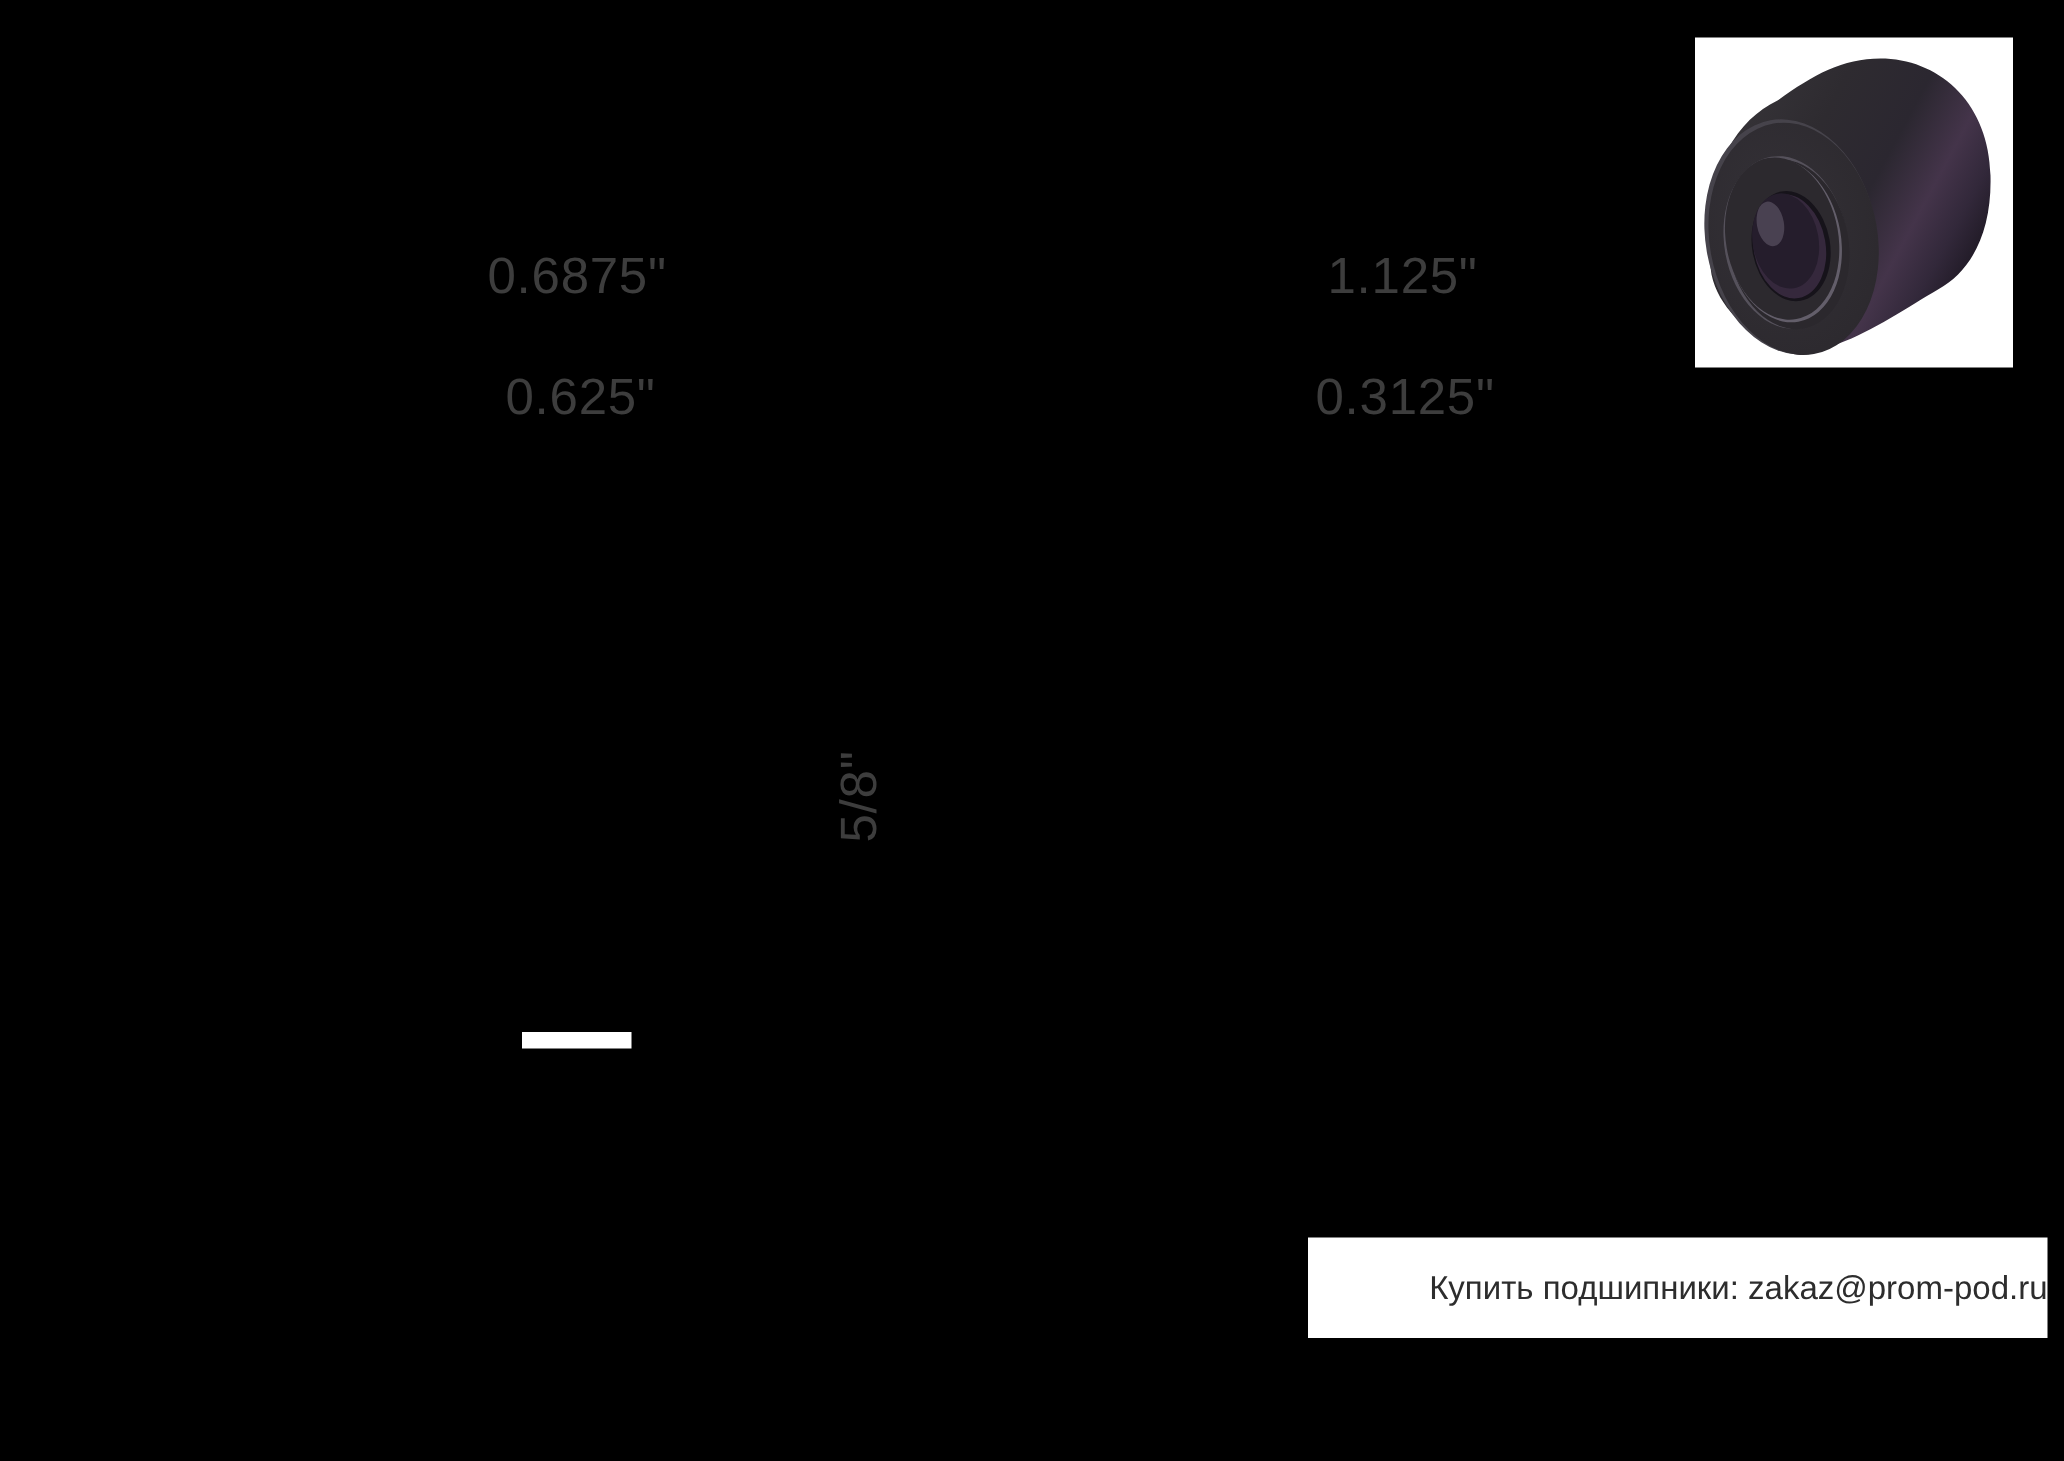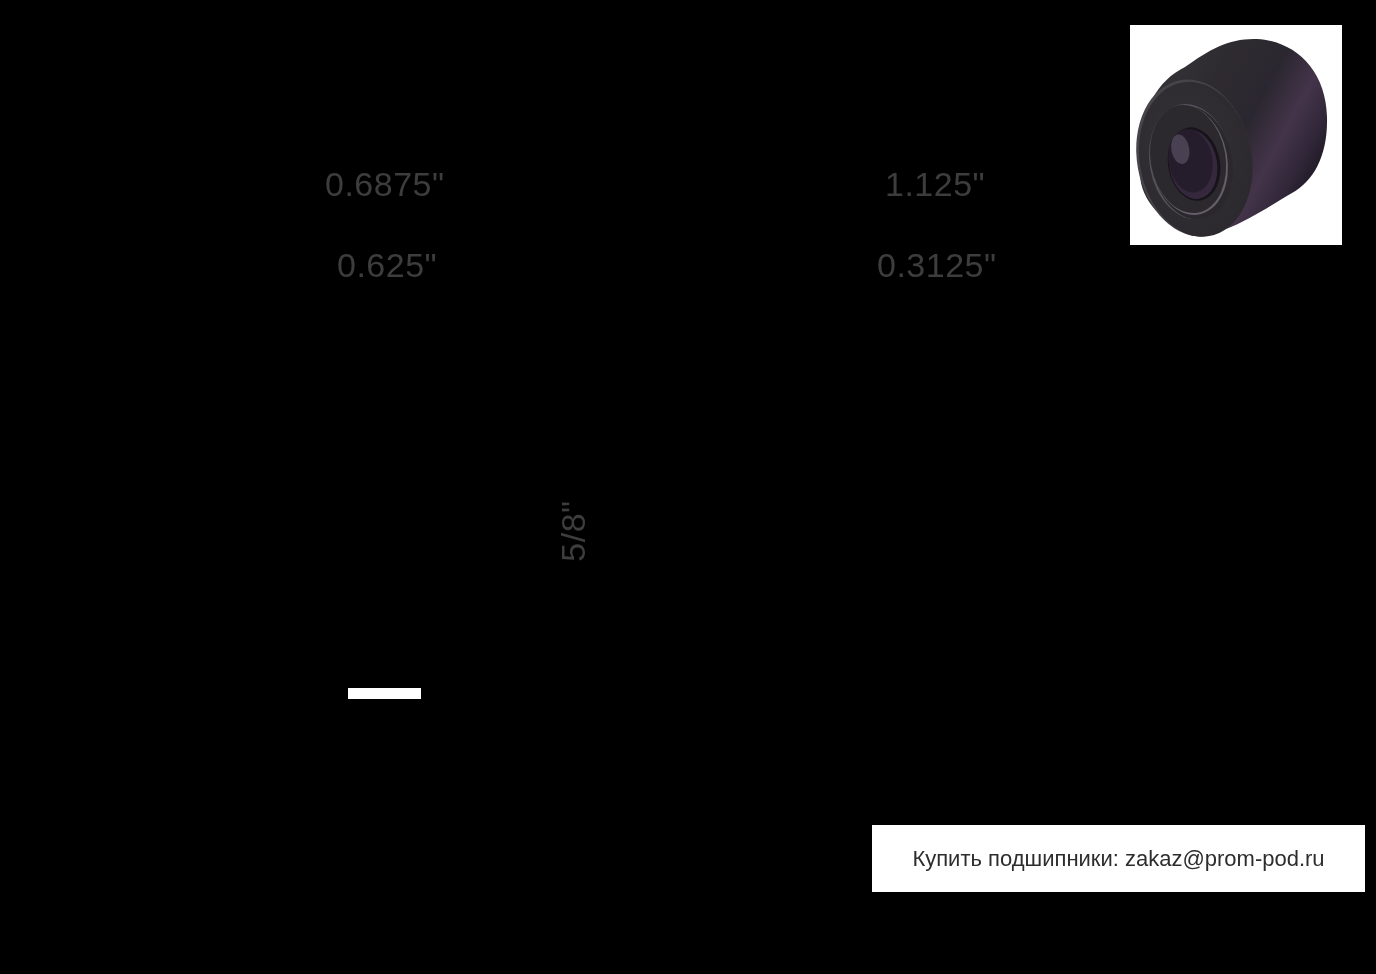--- a/index.html
+++ b/index.html
@@ -35,21 +35,21 @@
     background:#ffffff;
   }
   .product-photo svg{display:block;width:100%;height:100%;}
   .footer-banner{
     position:absolute;
     left:872px;top:825px;
     width:493px;height:67px;
     background:#ffffff;
     display:flex;
     align-items:center;
-    justify-content:center;
+    justify-content:flex-end;
   }
   .footer-banner .footer-text{
     font-size:22px;
     color:#2d2d2d;
     white-space:nowrap;
   }
 </style>
 </head>
 <body>
 

